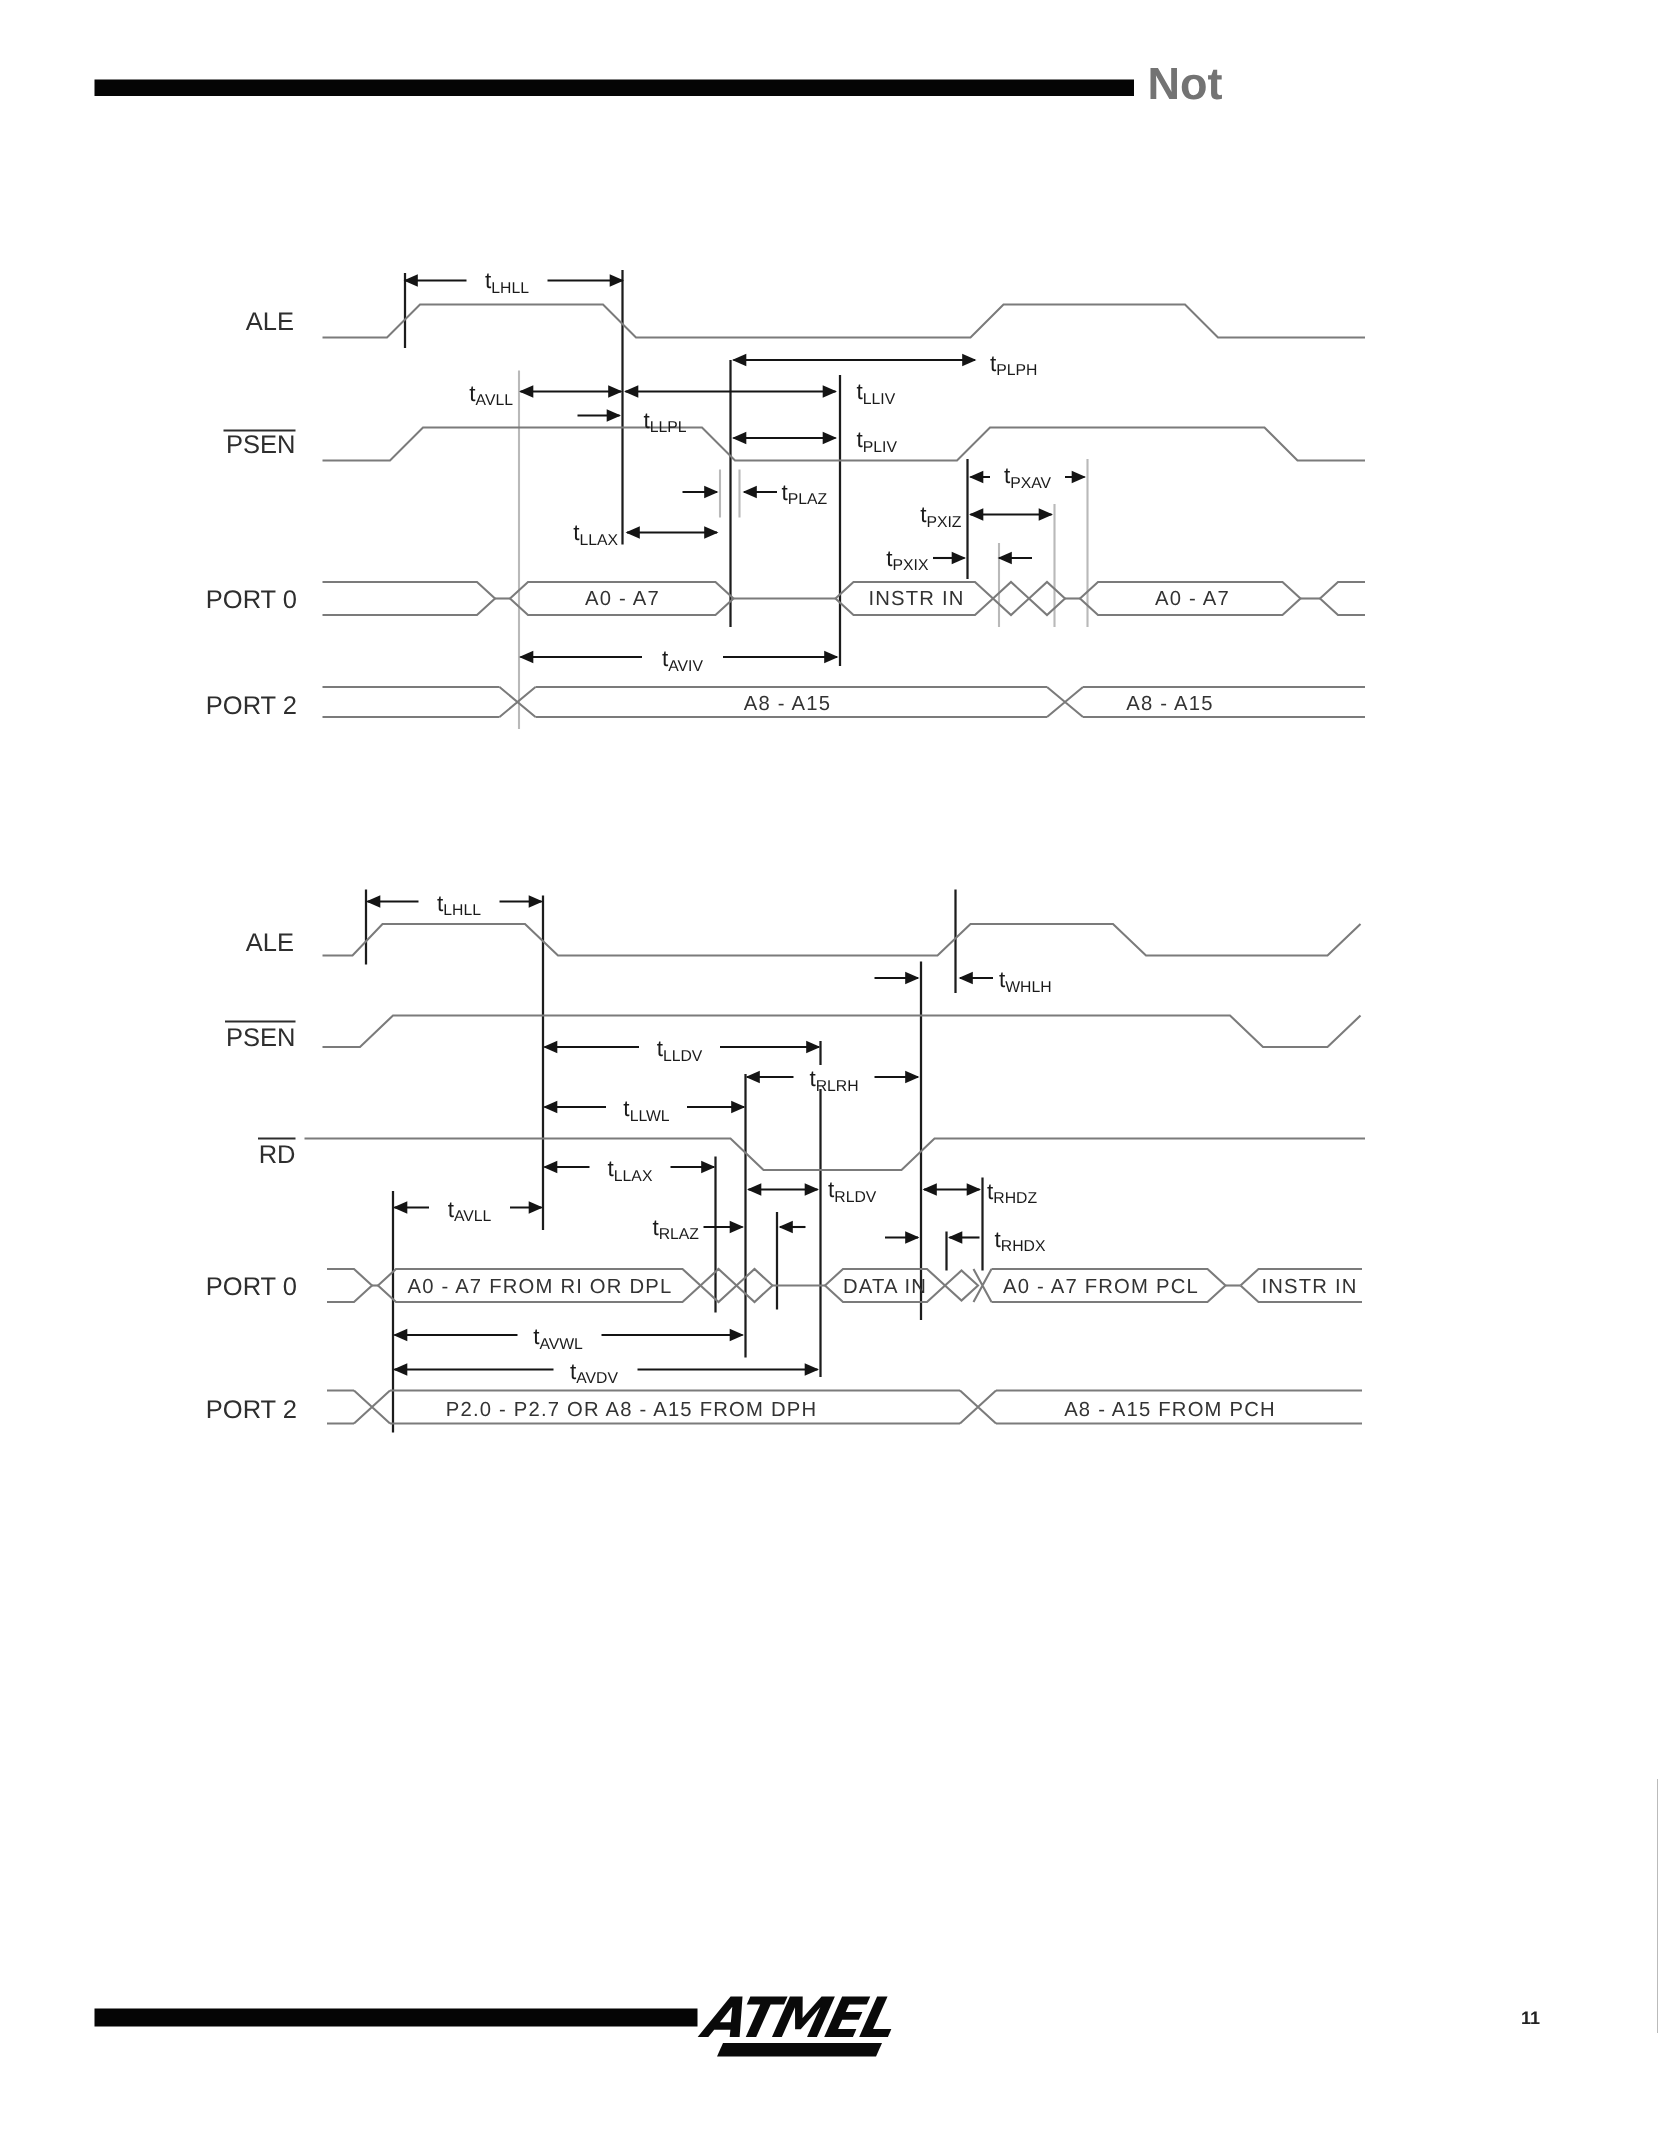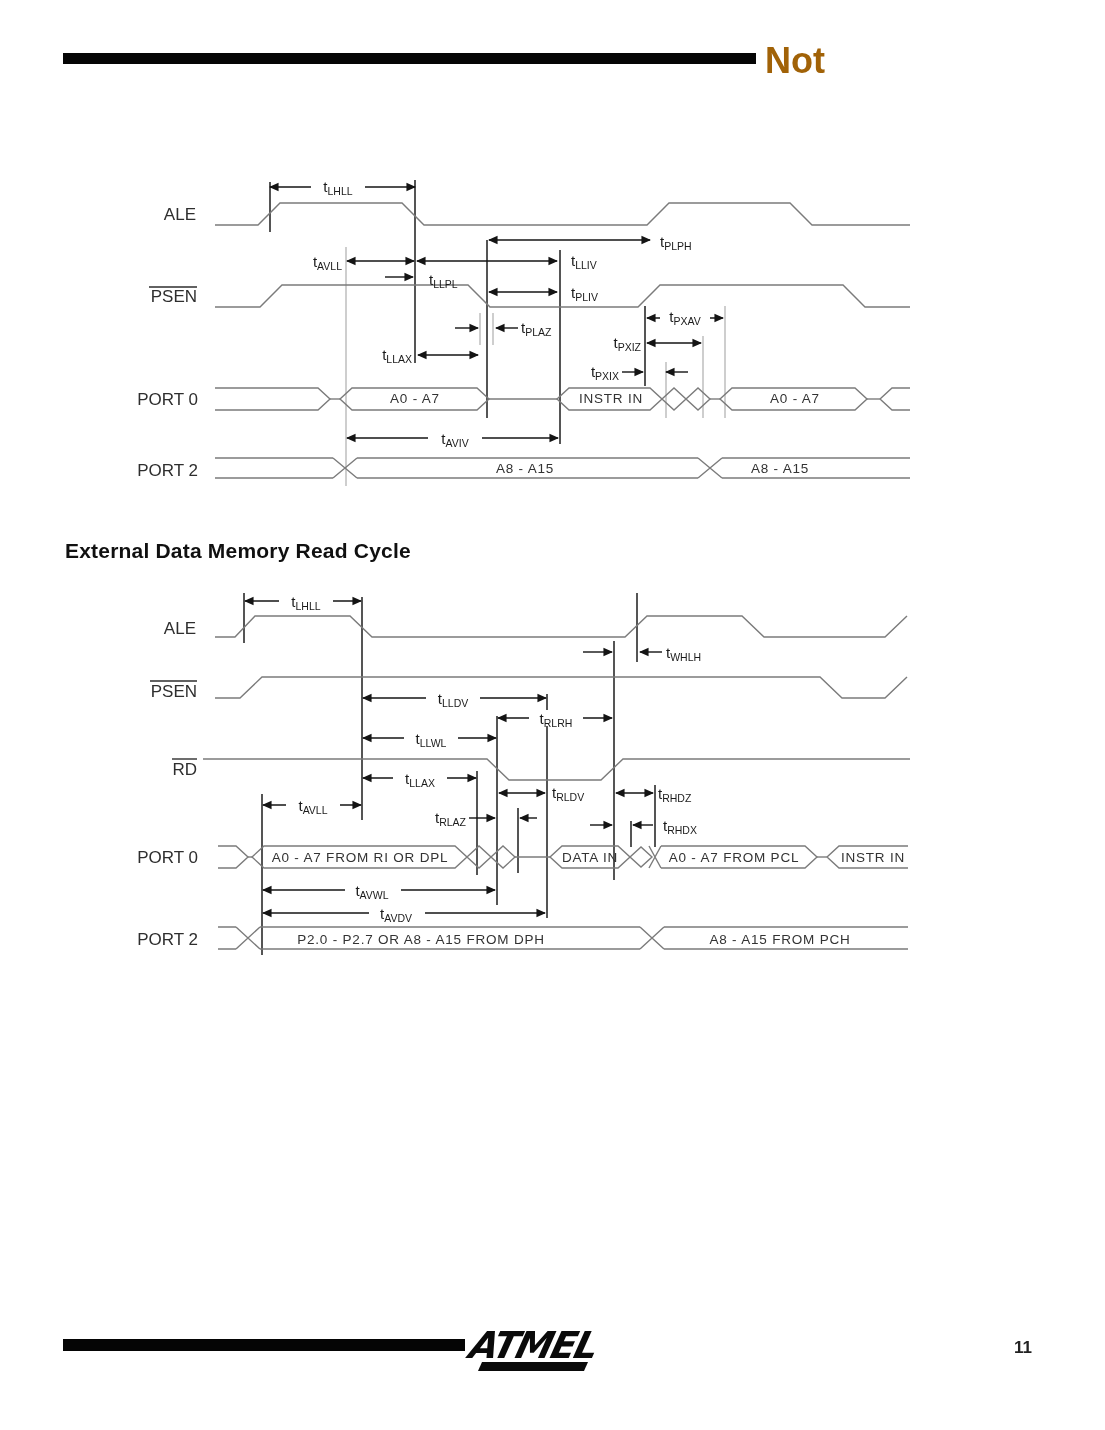--- a/index.html
+++ b/index.html
@@ -1,23 +1,23 @@
 <!DOCTYPE html>
 <html><head>
 <meta charset="utf-8">
 <style>
   html,body{margin:0;padding:0;background:#888;}
   #page{position:relative;width:1105px;height:1430px;background:#fff;margin:0 auto;
         font-family:"Liberation Sans",sans-serif;overflow:hidden;}
   .abs{position:absolute;}
   #top-rule{left:63px;top:53px;width:693px;height:11px;background:#050505;}
-  #header-word{left:765px;top:40px;font-size:36px;font-weight:bold;color:#a16207;}
+  #header-word{left:765px;top:40px;font-size:30px;font-weight:bold;color:#737373;}
   .h1{left:65px;font-size:21px;font-weight:bold;color:#101010;letter-spacing:0.2px;}
   #footer-rule{left:63px;top:1339px;width:402px;height:12px;background:#050505;}
-  #page-num{left:1014px;top:1338px;font-size:17px;font-weight:bold;color:#222;}
+  #page-num{left:1014px;top:1338px;font-size:12px;font-weight:bold;color:#222;}
   svg{position:absolute;left:0;overflow:visible;}
   
   .wave{stroke:#7b7b7b;fill:none;stroke-width:1.4;}
   .refb{stroke:#1c1c1c;stroke-width:1.5;}
   .refg{stroke:#b9b9b9;stroke-width:1.4;}
   .arr{stroke:#141414;stroke-width:1.4;}
   .ovl{stroke:#2e2e2e;stroke-width:1.4;}
   .siglabel{font:17px "Liberation Sans",sans-serif;fill:#2e2e2e;}
   .buslabel{font:13.5px "Liberation Sans",sans-serif;fill:#333;letter-spacing:0.8px;}
   .tl{font:15px "Liberation Sans",sans-serif;fill:#1b1b1b;}
@@ -25,21 +25,20 @@
   .wbg{fill:#ffffff;}
 </style>
 </head>
 <body>
 
 <div id="page">
 
   <div class="abs" id="top-rule"></div>
   <div class="abs" id="header-word">Not</div>
 
-  <div class="abs h1" style="top:539px;">External Data Memory Read Cycle</div>
 
   <svg style="top:160px;" width="1105" height="345" viewBox="0 160 1105 345">
     <defs>
       <marker id="ah1" viewBox="0 0 10 10" refX="9" refY="5" markerWidth="13" markerHeight="9.5" orient="auto-start-reverse" markerUnits="userSpaceOnUse">
         <path d="M0,0.6 L10,5 L0,9.4 Z" fill="#141414"></path>
       </marker>
     </defs>
 
     <g>
       <line class="refb" x1="270" y1="182" x2="270" y2="232"></line>

